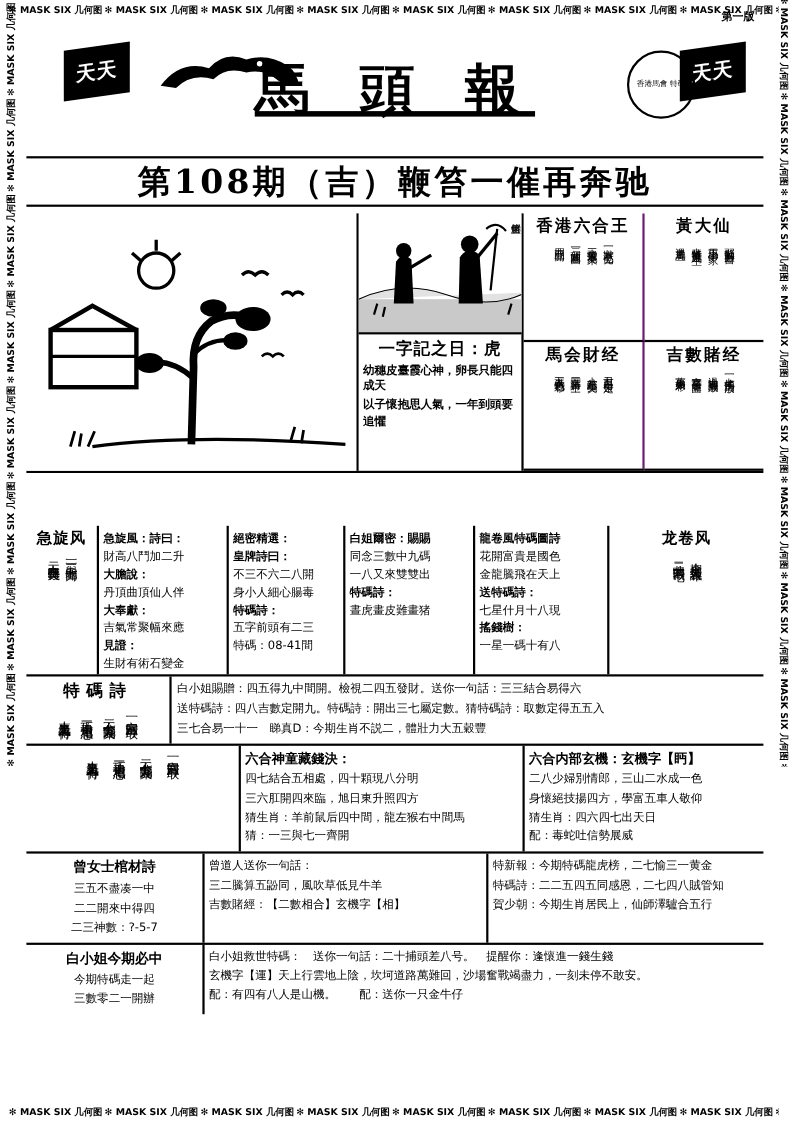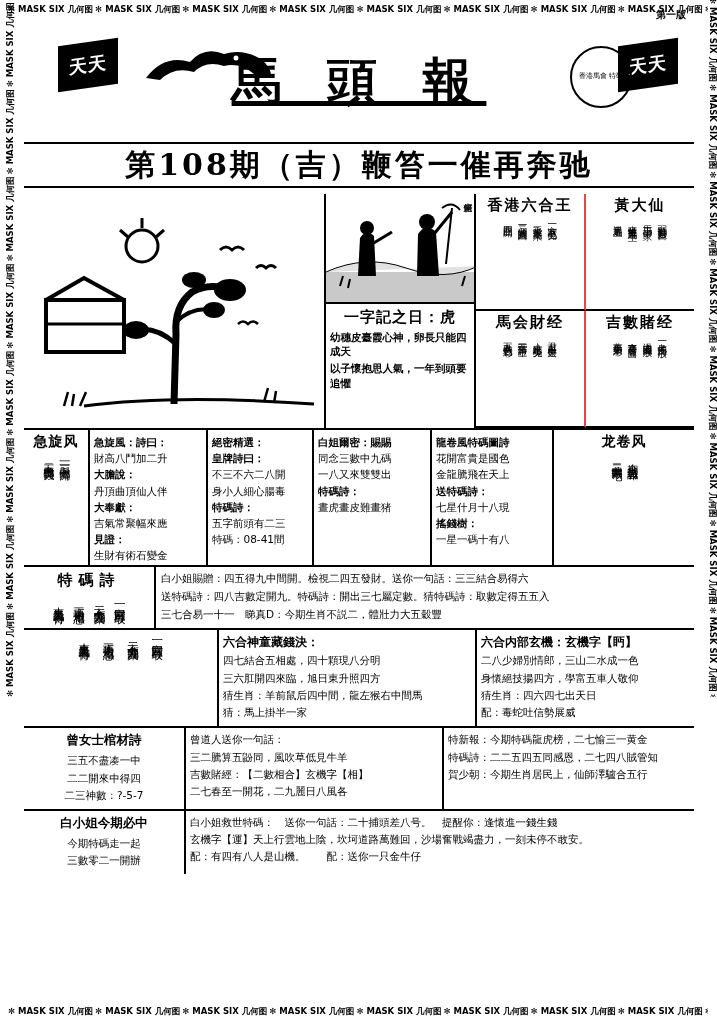--- a/index.html
+++ b/index.html
@@ -36,28 +36,28 @@
   .art svg{position:absolute;left:0;top:0;}
   .midcol{width:152px;display:flex;flex-direction:column;border-left:2px solid #000;border-right:2px solid #000;box-sizing:border-box;}
   .pic{height:108px;border-bottom:2px solid #000;position:relative;overflow:hidden;}
   .pic-cap{position:absolute;right:2px;top:2px;writing-mode:vertical-rl;font-size:9px;line-height:1.1;}
   .wordbox{flex:1;padding:4px 4px 2px 4px;}
   .wordbox .w1{font-size:15px;font-weight:bold;text-align:center;letter-spacing:1px;}
   .wordbox .w2{font-size:10.5px;line-height:1.35;margin-top:3px;font-weight:bold;}
   .rightcol{flex:1;display:flex;flex-direction:column;}
   .rc-row{display:flex;height:50%;}
   .rc-cell{flex:1;border-bottom:2px solid #000;padding:2px 3px;box-sizing:border-box;}
-  .rc-cell:first-child{border-right:2px solid #ef4444;}
+  .rc-cell:first-child{border-right:2px solid #701a75;}
   .rc-title{font-size:15px;font-weight:bold;text-align:center;letter-spacing:2px;}
   .vcols{display:flex;flex-direction:row-reverse;justify-content:center;gap:3px;margin-top:3px;}
   .vcol{writing-mode:vertical-rl;text-orientation:upright;font-size:9.5px;line-height:1.25;letter-spacing:1px;}
 
   
   .band{display:flex;border-top:2px solid #000;border-bottom:2px solid #000;margin-top:0px;}
-  .bcell{border-right:2px solid #000;padding:3px 4px;box-sizing:border-box;}
+  .bcell{border-right:2px solid #000;padding:3px 4px;box-sizing:border-box;margin-top:48px;}
   .bcell:last-child{border-right:0;}
   .bhead{font-size:14px;font-weight:bold;text-align:center;letter-spacing:1px;}
   .btxt{font-size:10.5px;line-height:1.35;margin-top:2px;}
   .bvert{display:flex;flex-direction:row-reverse;justify-content:center;gap:2px;margin-top:4px;}
   .bvert .vcol{font-size:11px;}
 
   
   .row2{display:flex;border-bottom:2px solid #000;}
   .r2a{width:132px;border-right:2px solid #000;padding:4px;box-sizing:border-box;}
   .r2b{flex:1;padding:4px 5px;box-sizing:border-box;}
@@ -315,21 +315,21 @@
           <div class="vcol" style="writing-mode:vertical-rl;font-size:11.5px;">三十巧遇七相思</div>
           <div class="vcol" style="writing-mode:vertical-rl;font-size:11.5px;">土裏土氣又有得</div>
         </div>
       </div>
       <div class="c2">
         <div class="hd">六合神童藏錢決：</div>
         <div class="cbody">
           <p>四七結合五相處，四十顆現八分明</p>
           <p>三六肛開四來臨，旭日東升照四方</p>
           <p>猜生肖：羊前鼠后四中間，龍左猴右中間馬</p>
-          <p>猜：馬上掛半一家</p>
+          <p>猜：一三與七一齊開</p>
         </div>
       </div>
       <div class="c3">
         <div class="hd">六合内部玄機：玄機字【眄】</div>
         <div class="cbody">
           <p>二八少婦別情郎，三山二水成一色</p>
           <p>身懷絕技揚四方，學富五車人敬仰</p>
           <p>猜生肖：四六四七出天日</p>
           <p>配：毒蛇吐信勢展威</p>
         </div>
@@ -343,21 +343,20 @@
           <p>三五不盡凑一中</p>
           <p>二二開來中得四</p>
           <p>二三神數：?-5-7</p>
         </div>
       </div>
       <div class="d2">
         <div class="cbody">
           <p>曾道人送你一句話：</p>
           <p>三二騰算五鼢同，風吹草低見牛羊</p>
           <p>吉數賭經：【二數相合】玄機字【相】</p>
-          <p>二七春至一開花，二九麗日八風各</p>
         </div>
       </div>
       <div class="d3">
         <div class="cbody">
           <p>特新報：今期特碼龍虎榜，二七愉三一黄金</p>
           <p>特碼詩：二二五四五同感恩，二七四八賊管知</p>
           <p>賀少朝：今期生肖居民上，仙師澤驢合五行</p>
         </div>
       </div>
     </div>

